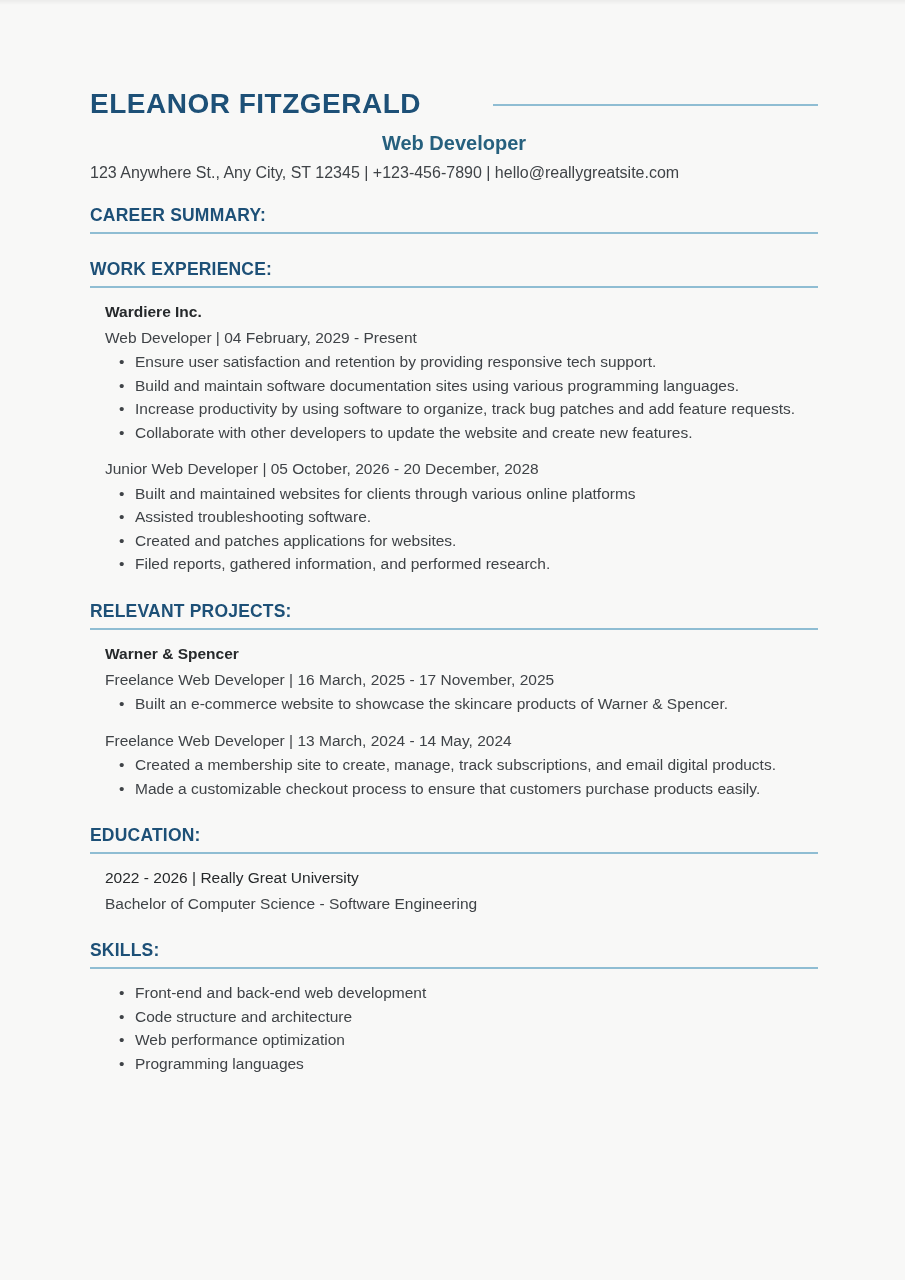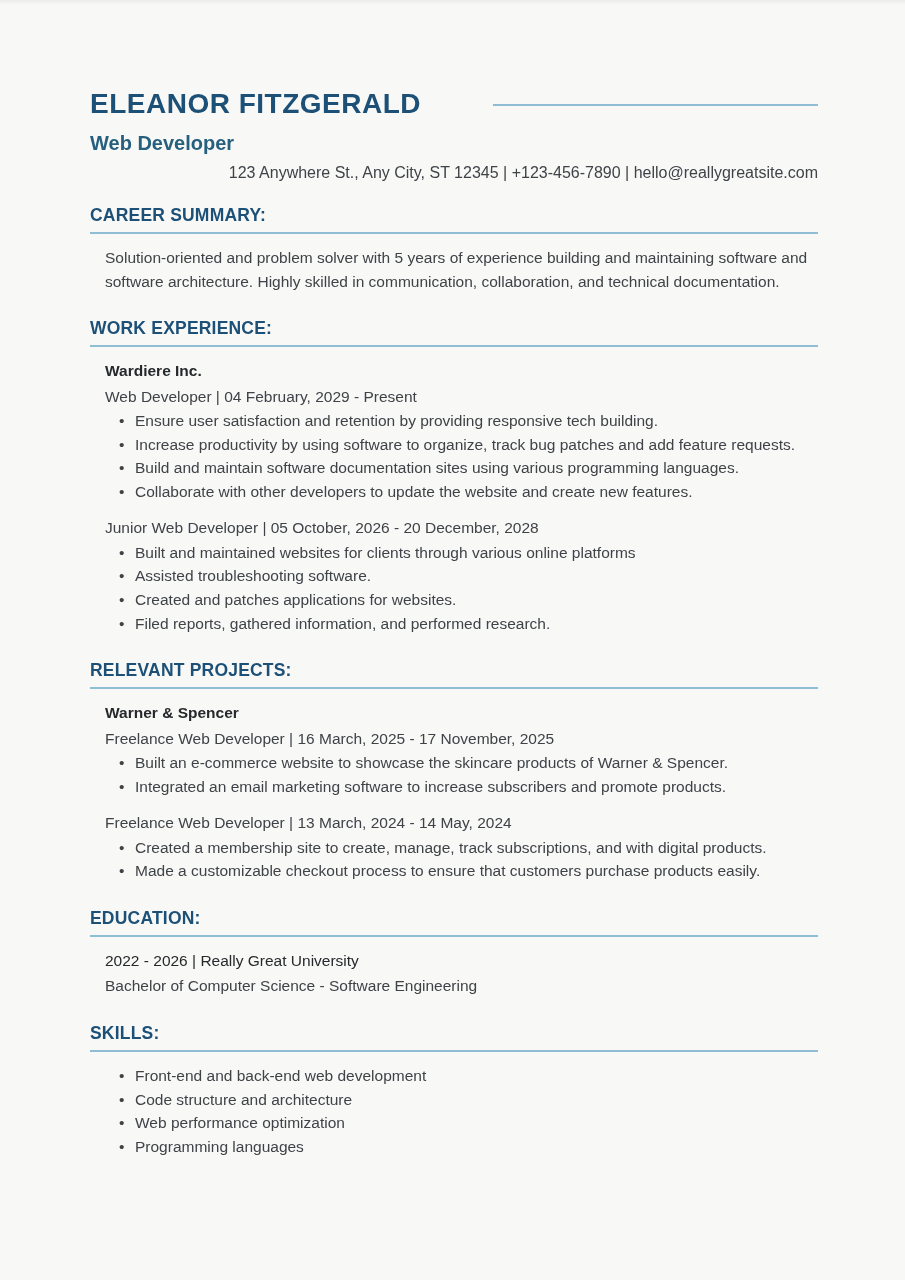--- a/index.html
+++ b/index.html
@@ -45,26 +45,26 @@
     height: 2px;
     background: var(--accent-line);
     margin-left: 26px;
     margin-top: 2px;
   }
   .job-title {
     margin-top: 12px;
     font-size: 20px;
     font-weight: bold;
     color: var(--title-teal);
+    text-align: center;
   }
   .contact-line {
     margin-top: 9px;
     font-size: 16px;
     color: var(--body-text);
-    text-align: right;
   }
   
   .section { margin-top: 25px; }
   .section:first-of-type { margin-top: 23px; }
   .section-heading {
     font-size: 17.5px;
     font-weight: bold;
     letter-spacing: 0.2px;
     color: var(--heading-navy);
   }
@@ -118,34 +118,33 @@
       <h1 class="name">ELEANOR FITZGERALD</h1>
       <div class="name-rule"></div>
     </div>
     <h2 class="job-title">Web Developer</h2>
     <div class="contact-line">123 Anywhere St., Any City, ST 12345 | +123-456-7890 | hello@reallygreatsite.com</div>
   </header>
 
   <section class="section">
     <h3 class="section-heading">CAREER SUMMARY:</h3>
     <div class="section-rule"></div>
-    <p class="section-body">Solution-oriented and problem solver with 5 years of experience building and maintaining software and software architecture. Highly skilled in communication, collaboration, and technical documentation.</p>
   </section>
 
   <section class="section">
     <h3 class="section-heading">WORK EXPERIENCE:</h3>
     <div class="section-rule"></div>
     <div class="section-body">
   <div class="entry">
     <div class="entry-company">Wardiere Inc.</div>
     <div class="entry-role">Web Developer |  04 February, 2029 - Present</div>
     <ul class="bullets">
-            <li>Ensure user satisfaction and retention by providing responsive tech building.</li>
+            <li>Ensure user satisfaction and retention by providing responsive tech support.</li>
+            <li>Build and maintain software documentation sites using various programming languages.</li>
             <li>Increase productivity by using software to organize, track bug patches and add feature requests.</li>
-            <li>Build and maintain software documentation sites using various programming languages.</li>
             <li>Collaborate with other developers to update the website and create new features.</li>
           </ul>
   </div>
 
   <div class="entry">
     <div class="entry-role">Junior Web Developer | 05 October, 2026 - 20 December, 2028</div>
     <ul class="bullets">
             <li>Built and maintained websites for clients through various online platforms</li>
             <li>Assisted troubleshooting software.</li>
             <li>Created and patches applications for websites.</li>
@@ -157,28 +156,27 @@
 
   <section class="section">
     <h3 class="section-heading">RELEVANT PROJECTS:</h3>
     <div class="section-rule"></div>
     <div class="section-body">
   <div class="entry">
     <div class="entry-company">Warner &amp; Spencer</div>
     <div class="entry-role">Freelance Web Developer | 16 March, 2025 - 17 November, 2025</div>
     <ul class="bullets">
             <li>Built an e-commerce website to showcase the skincare products of Warner &amp; Spencer.</li>
-            <li>Integrated an email marketing software to increase subscribers and promote products.</li>
           </ul>
   </div>
 
   <div class="entry">
     <div class="entry-role">Freelance Web Developer | 13 March, 2024 - 14 May, 2024</div>
     <ul class="bullets">
-            <li>Created a membership site to create, manage, track subscriptions, and with digital products.</li>
+            <li>Created a membership site to create, manage, track subscriptions, and email digital products.</li>
             <li>Made a customizable checkout process to ensure that customers purchase products easily.</li>
           </ul>
   </div>
 </div>
   </section>
 
   <section class="section">
     <h3 class="section-heading">EDUCATION:</h3>
     <div class="section-rule"></div>
     <div class="section-body">

